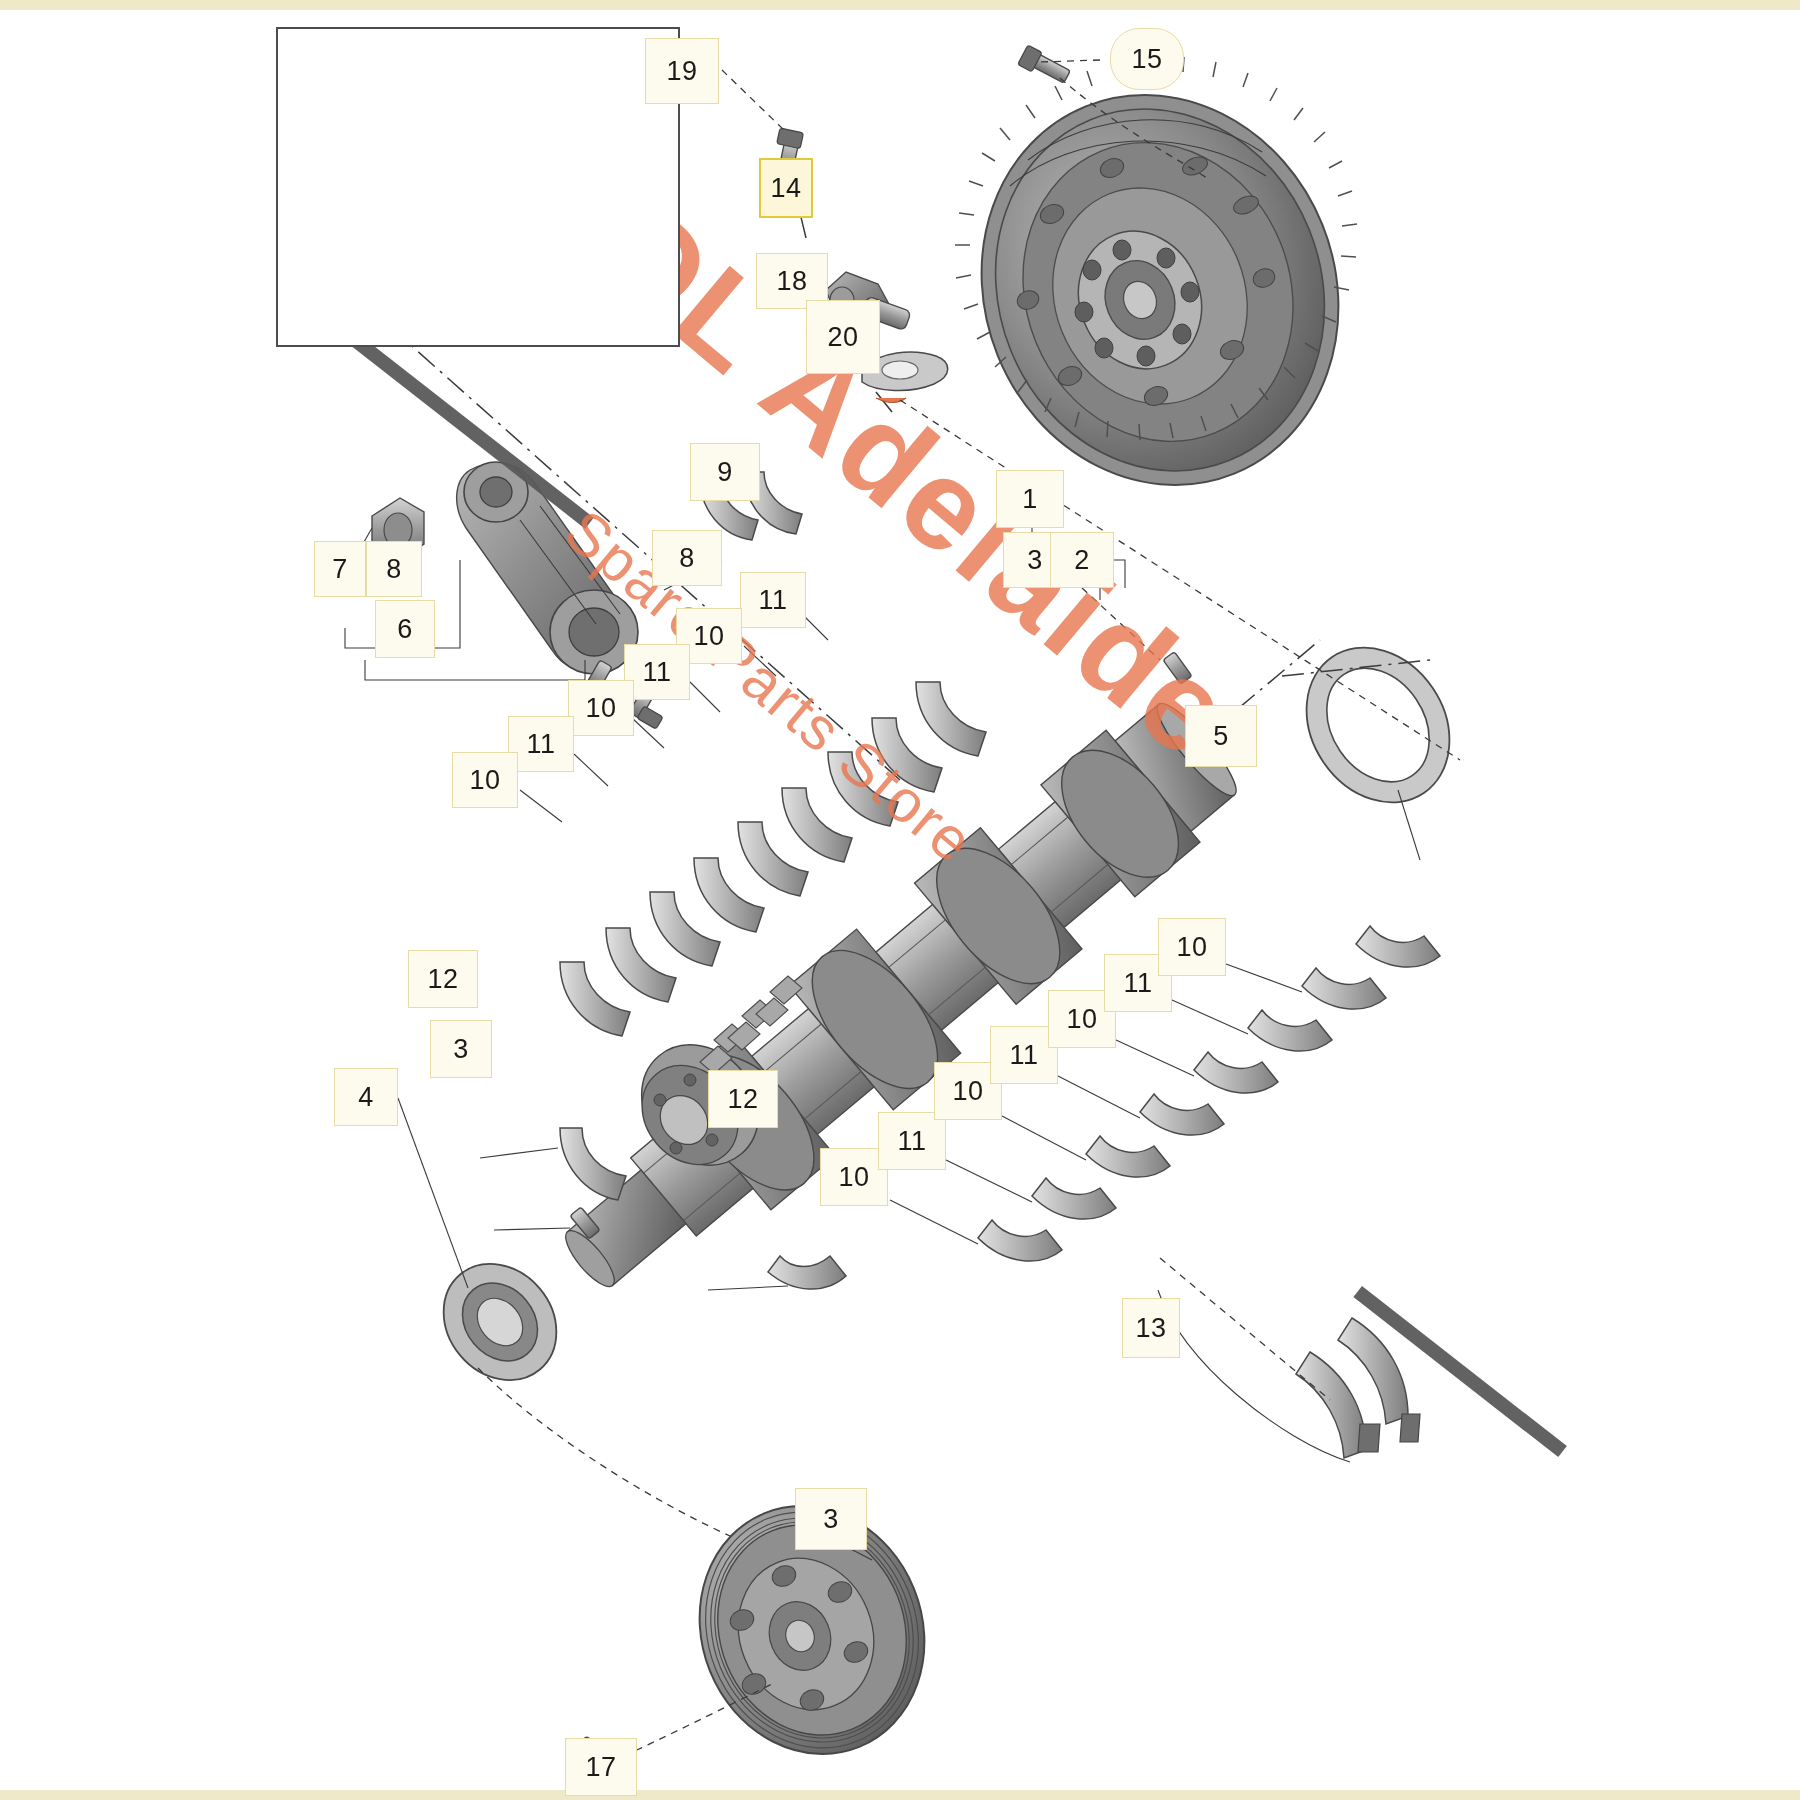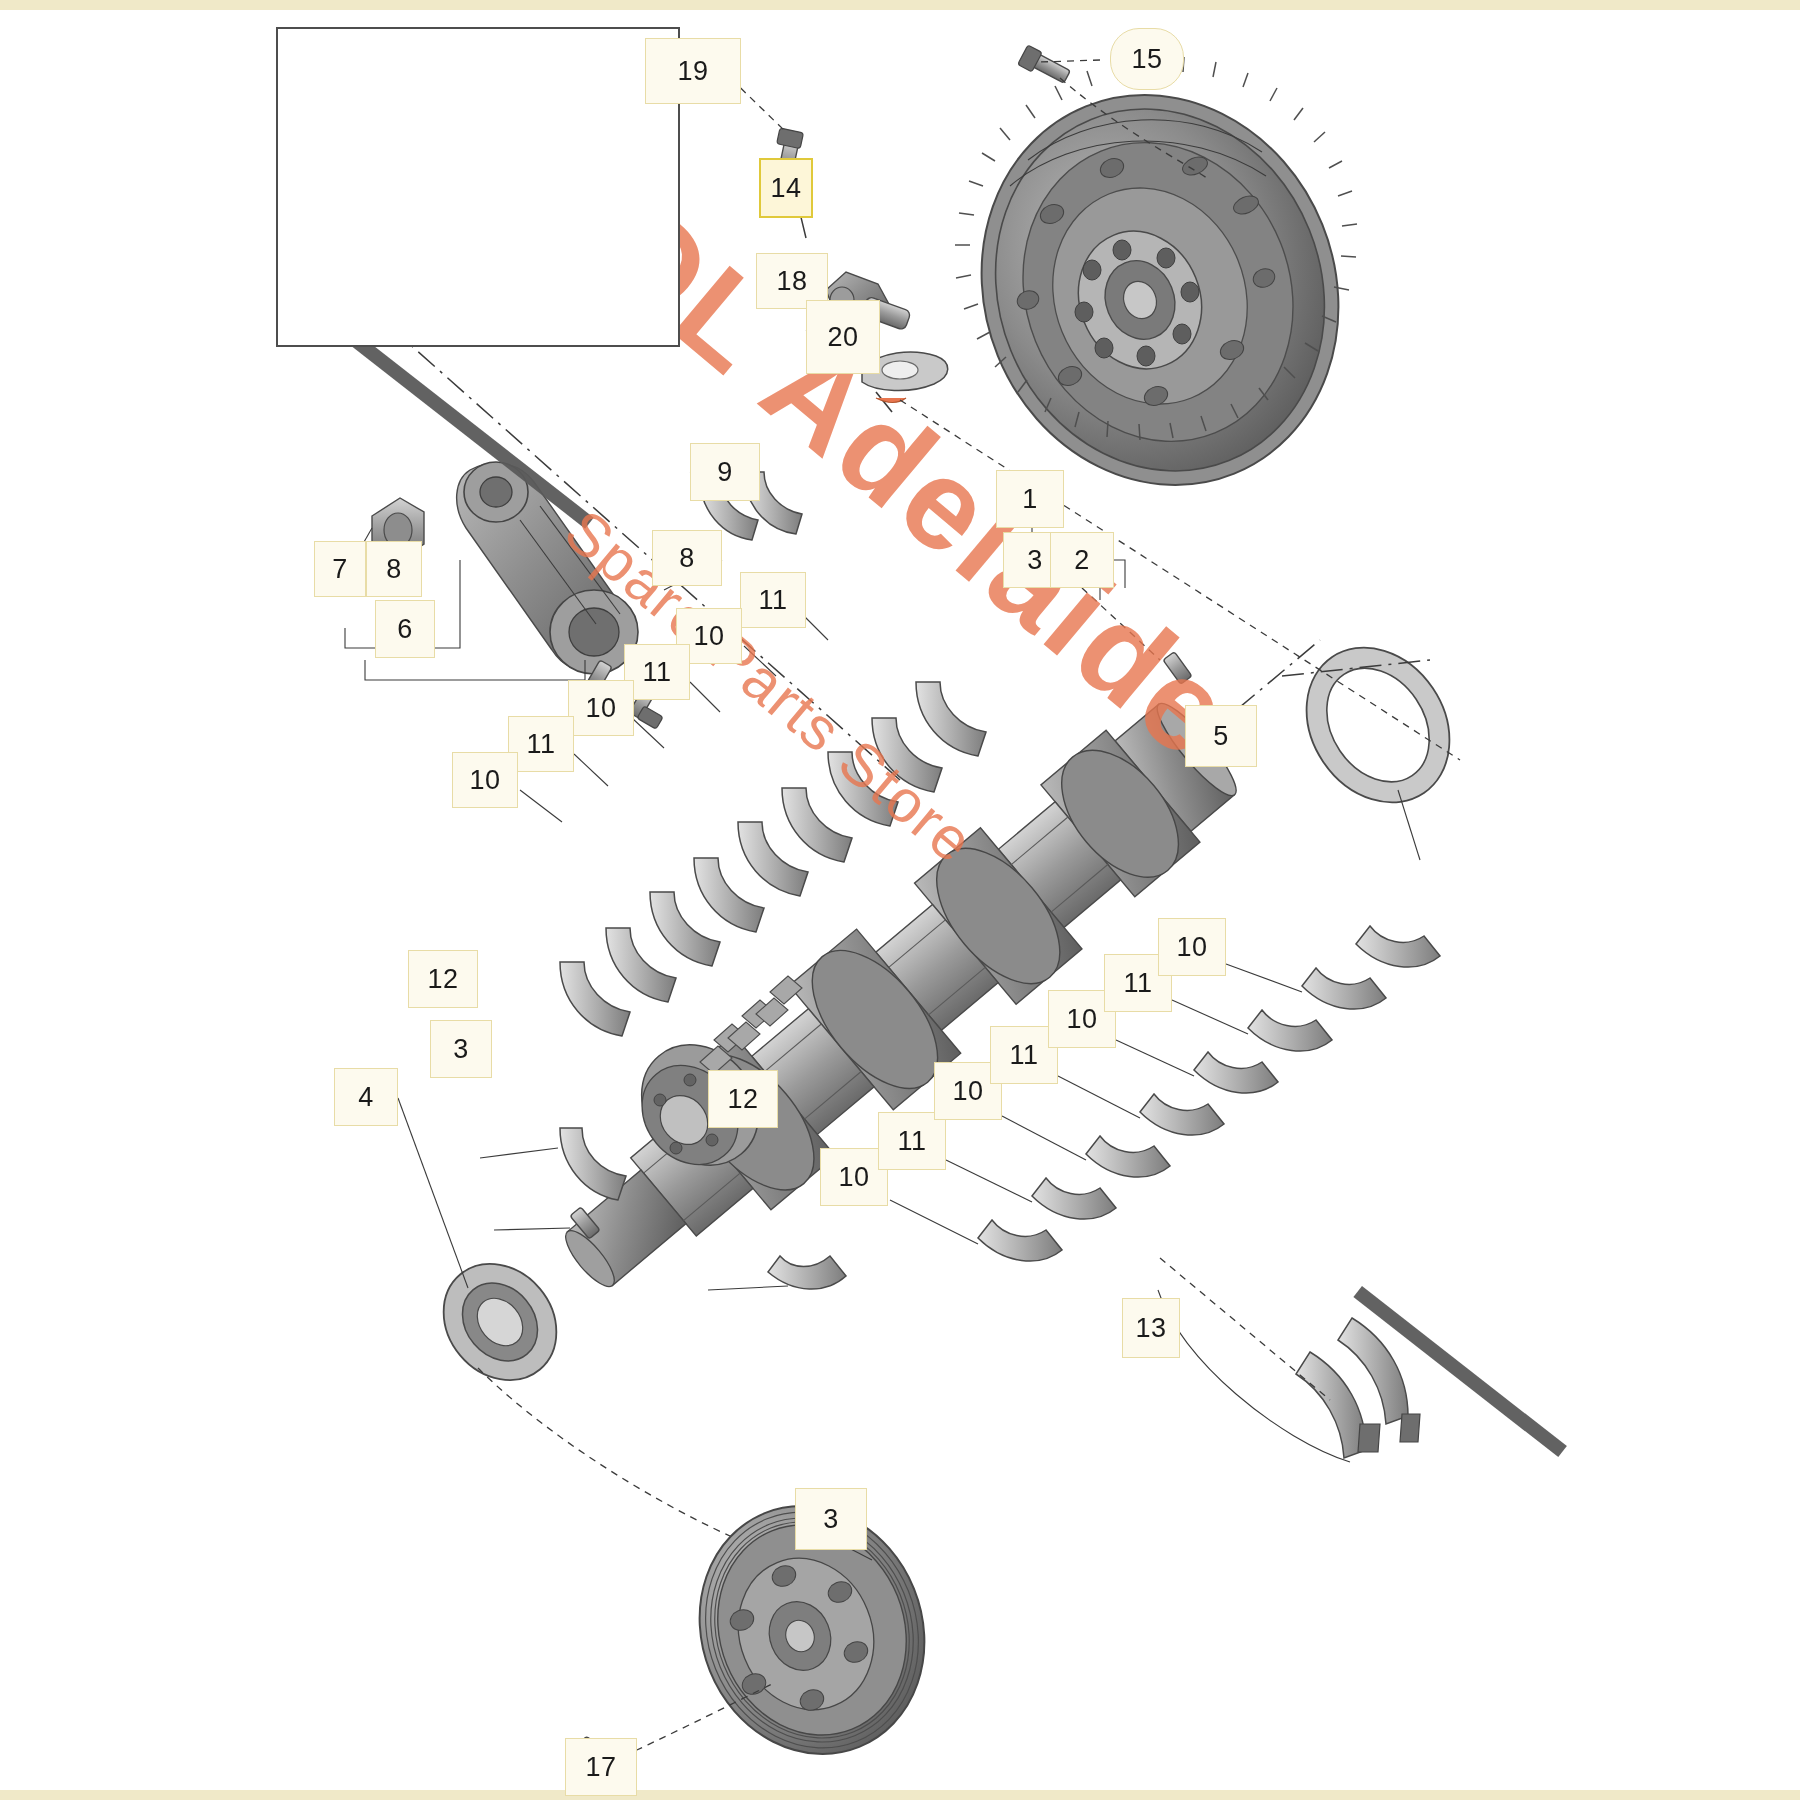--- a/index.html
+++ b/index.html
@@ -502,21 +502,21 @@
 
   <div class="wm-bar" style="left:310px; top:296px; width:360px; height:14px; transform: rotate(38deg);"></div>
   <div class="wm-bar" style="left:1362px; top:1286px; width:260px; height:14px; transform: rotate(38deg);"></div>
 
   <div class="wm wm-vdl" style="left:600px; top:118px; transform: rotate(40deg);">VDL Adelaide</div>
   <div class="wm wm-sps" style="left:596px; top:496px; transform: rotate(40deg);">Spare Parts Store</div>
 
   <div class="vehicle-box" style="left:276px; top:27px; width:404px; height:320px;"></div>
 
   <div id="callout-layer">
-      <div class="callout" style="left: 645px; top: 38px; width: 96px; height: 66px;">19</div>
+      <div class="callout" style="left: 645px; top: 38px; width: 74px; height: 66px;">19</div>
       <div class="callout" style="left: 1110px; top: 28px; width: 74px; height: 62px; border-radius: 29px;">15</div>
       <div class="callout highlight" style="left: 759px; top: 158px; width: 54px; height: 60px;">14</div>
       <div class="callout" style="left: 756px; top: 253px; width: 72px; height: 56px;">18</div>
       <div class="callout" style="left: 806px; top: 300px; width: 74px; height: 74px;">20</div>
       <div class="callout" style="left: 690px; top: 443px; width: 70px; height: 58px;">9</div>
       <div class="callout" style="left: 996px; top: 470px; width: 68px; height: 58px;">1</div>
       <div class="callout" style="left: 1003px; top: 532px; width: 64px; height: 56px;">3</div>
       <div class="callout" style="left: 1050px; top: 532px; width: 64px; height: 56px;">2</div>
       <div class="callout" style="left: 652px; top: 530px; width: 70px; height: 56px;">8</div>
       <div class="callout" style="left: 314px; top: 541px; width: 52px; height: 56px;">7</div>

